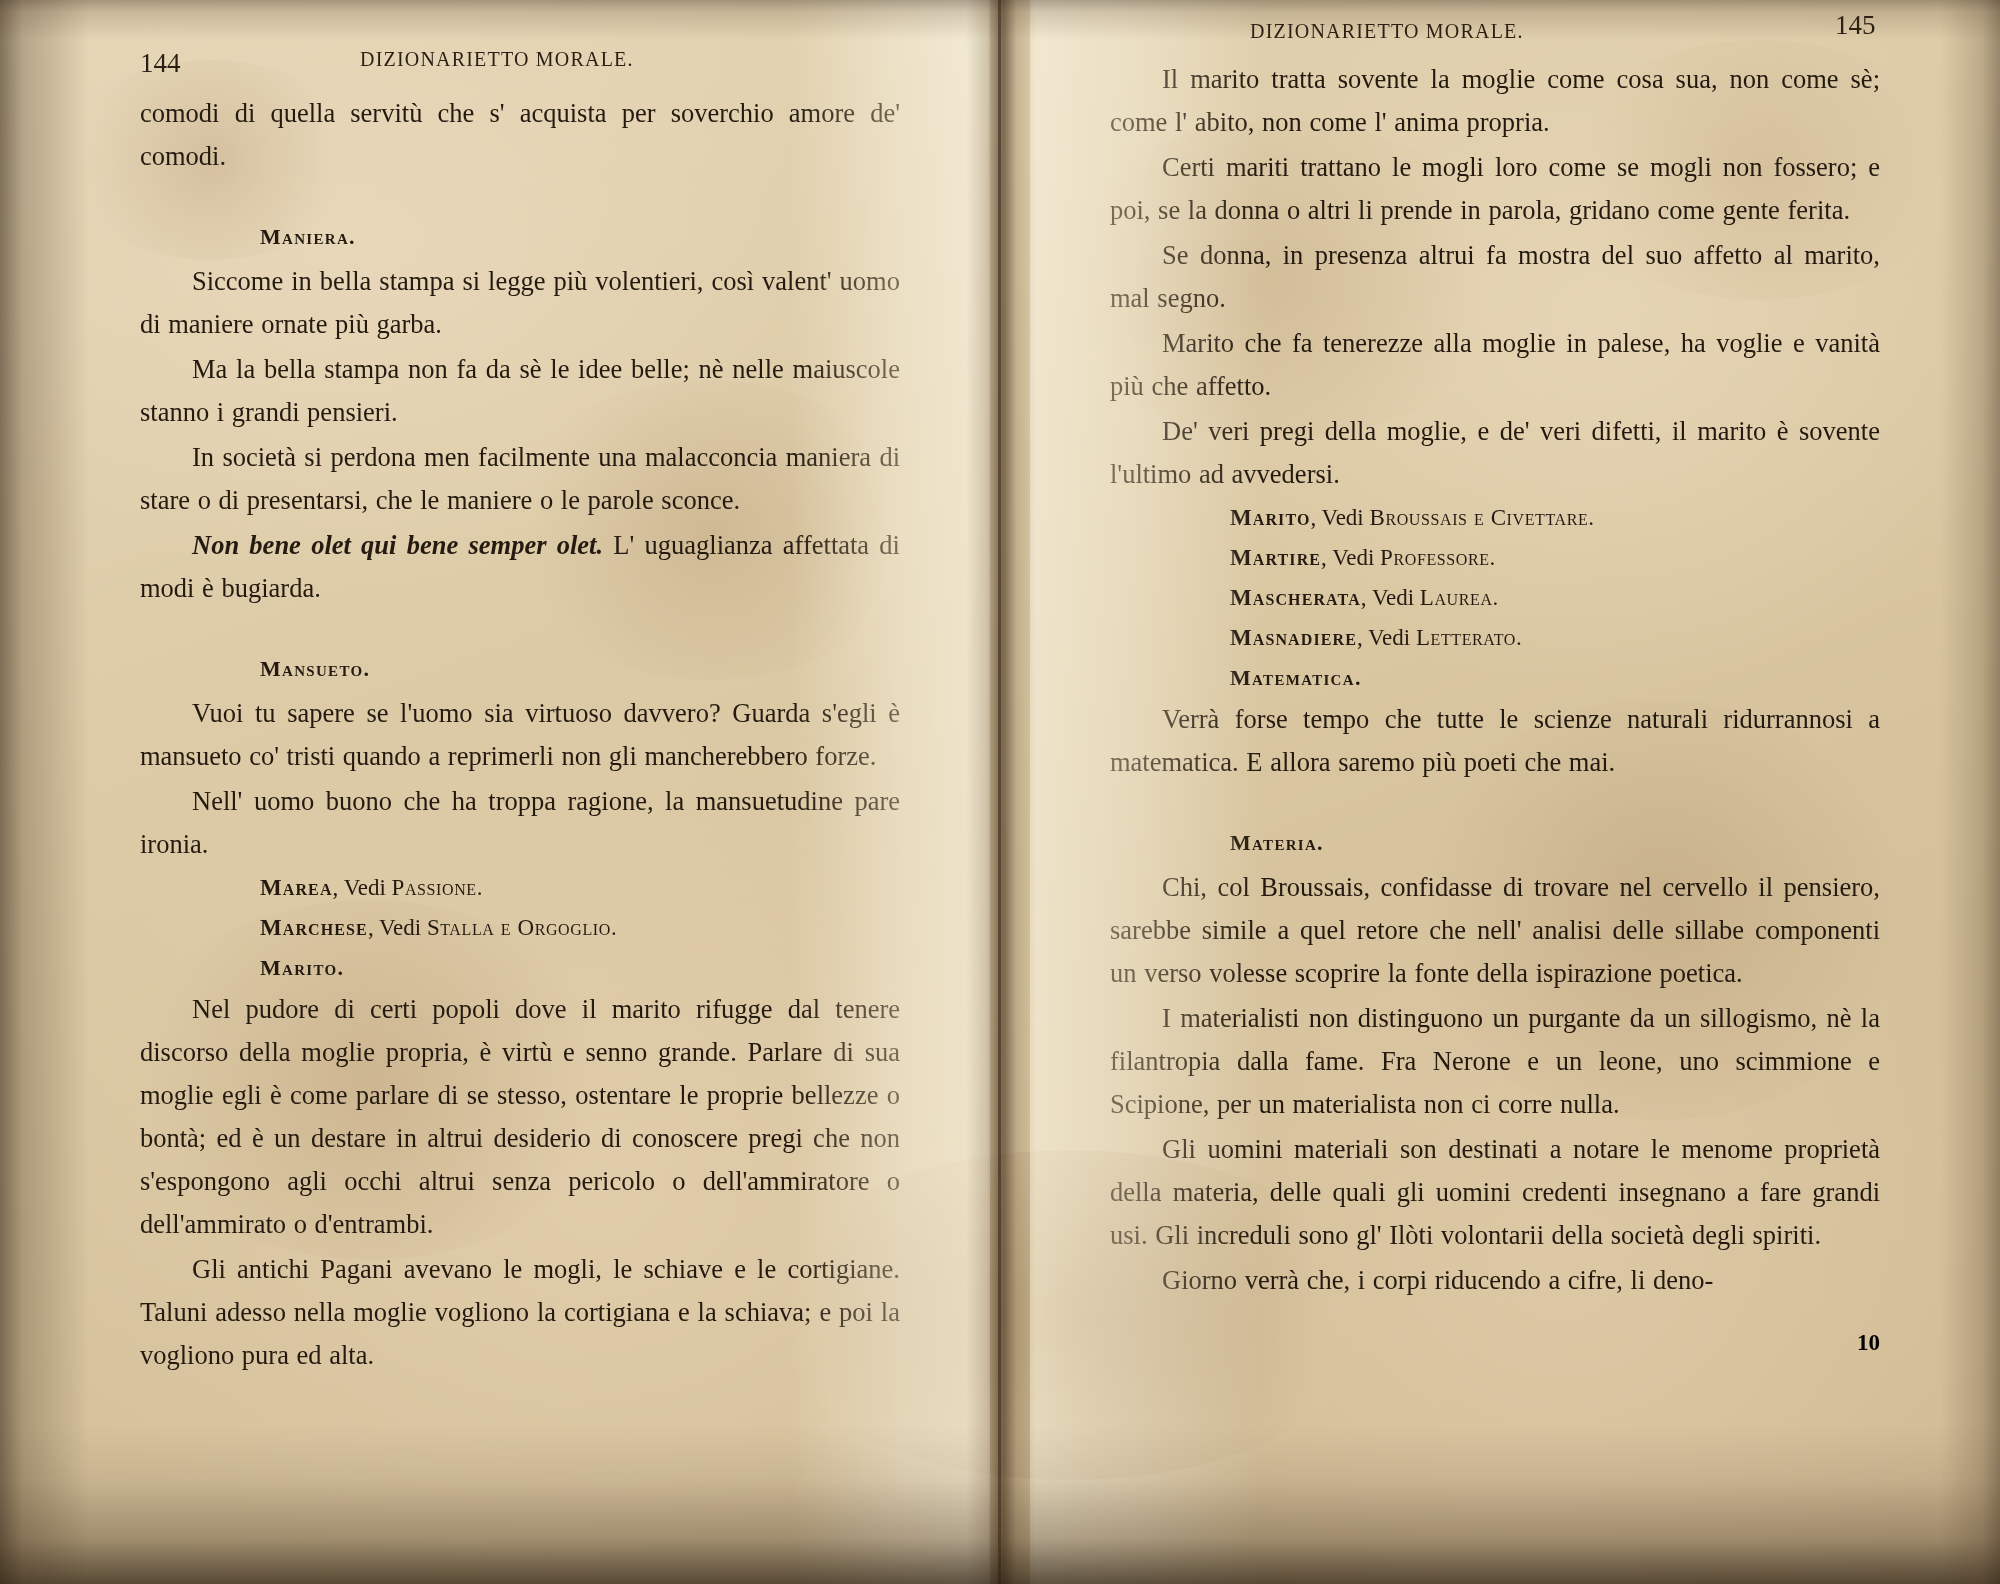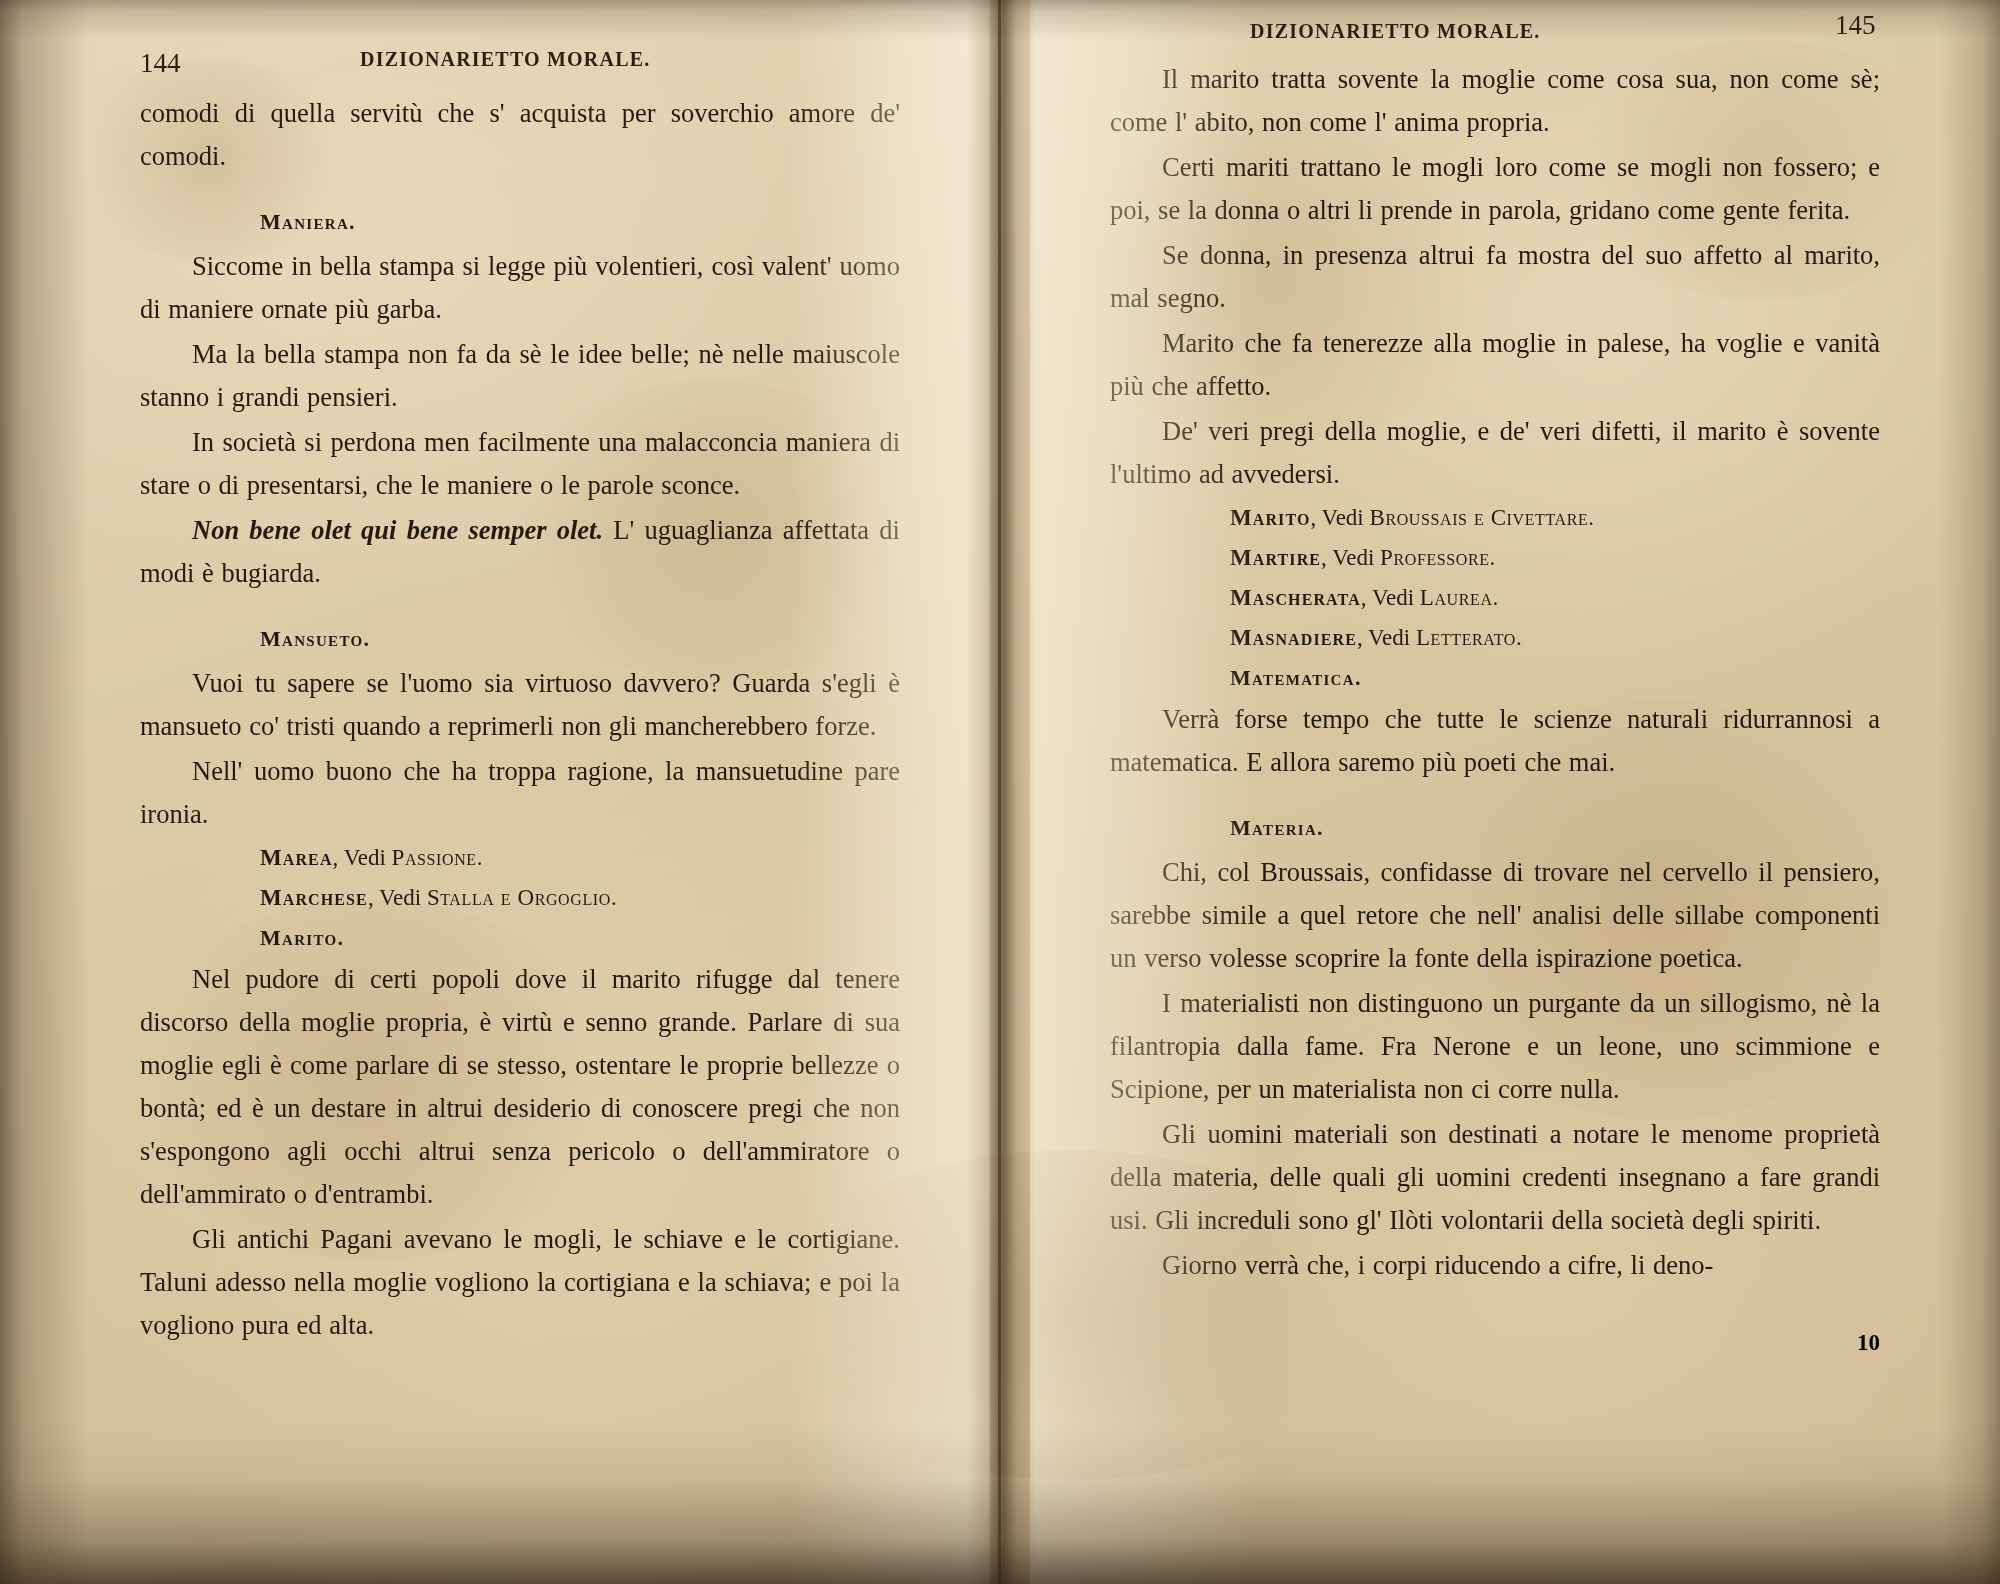--- a/index.html
+++ b/index.html
@@ -93,21 +93,20 @@
   .col-left  { left: 140px;  width: 760px; }
   .col-right { left: 1110px; width: 770px; }
 
   .running-head {
     position: absolute;
     top: 40px;
     font-size: 20px;
     letter-spacing: 1.2px;
     font-variant: small-caps;
     color: #2a1f13;
-    font-weight: bold;
   }
   .folio {
     position: absolute;
     top: 48px;
     font-size: 27px;
     color: #2a1f13;
   }
   .head-left-folio { left: 140px; }
   .head-left-title { left: 360px; top: 48px; }
   .head-right-title { left: 1250px; top: 20px; }
@@ -122,21 +121,21 @@
     margin: 0 0 2px 0;
     font-size: 26.5px;
     line-height: 43px;
     text-indent: 52px;
     text-align: justify;
     word-spacing: 1px;
     color: #241a10;
   }
   p.noindent { text-indent: 0; }
   .entry-head {
-    margin: 31px 0 10px 0;
+    margin: 46px 0 10px 0;
     font-size: 22px;
     font-variant: small-caps;
     letter-spacing: 1.3px;
     font-weight: 700;
     text-indent: 120px;
     color: #241a10;
   }
   .xref {
     margin: 0;
     font-size: 23px;

